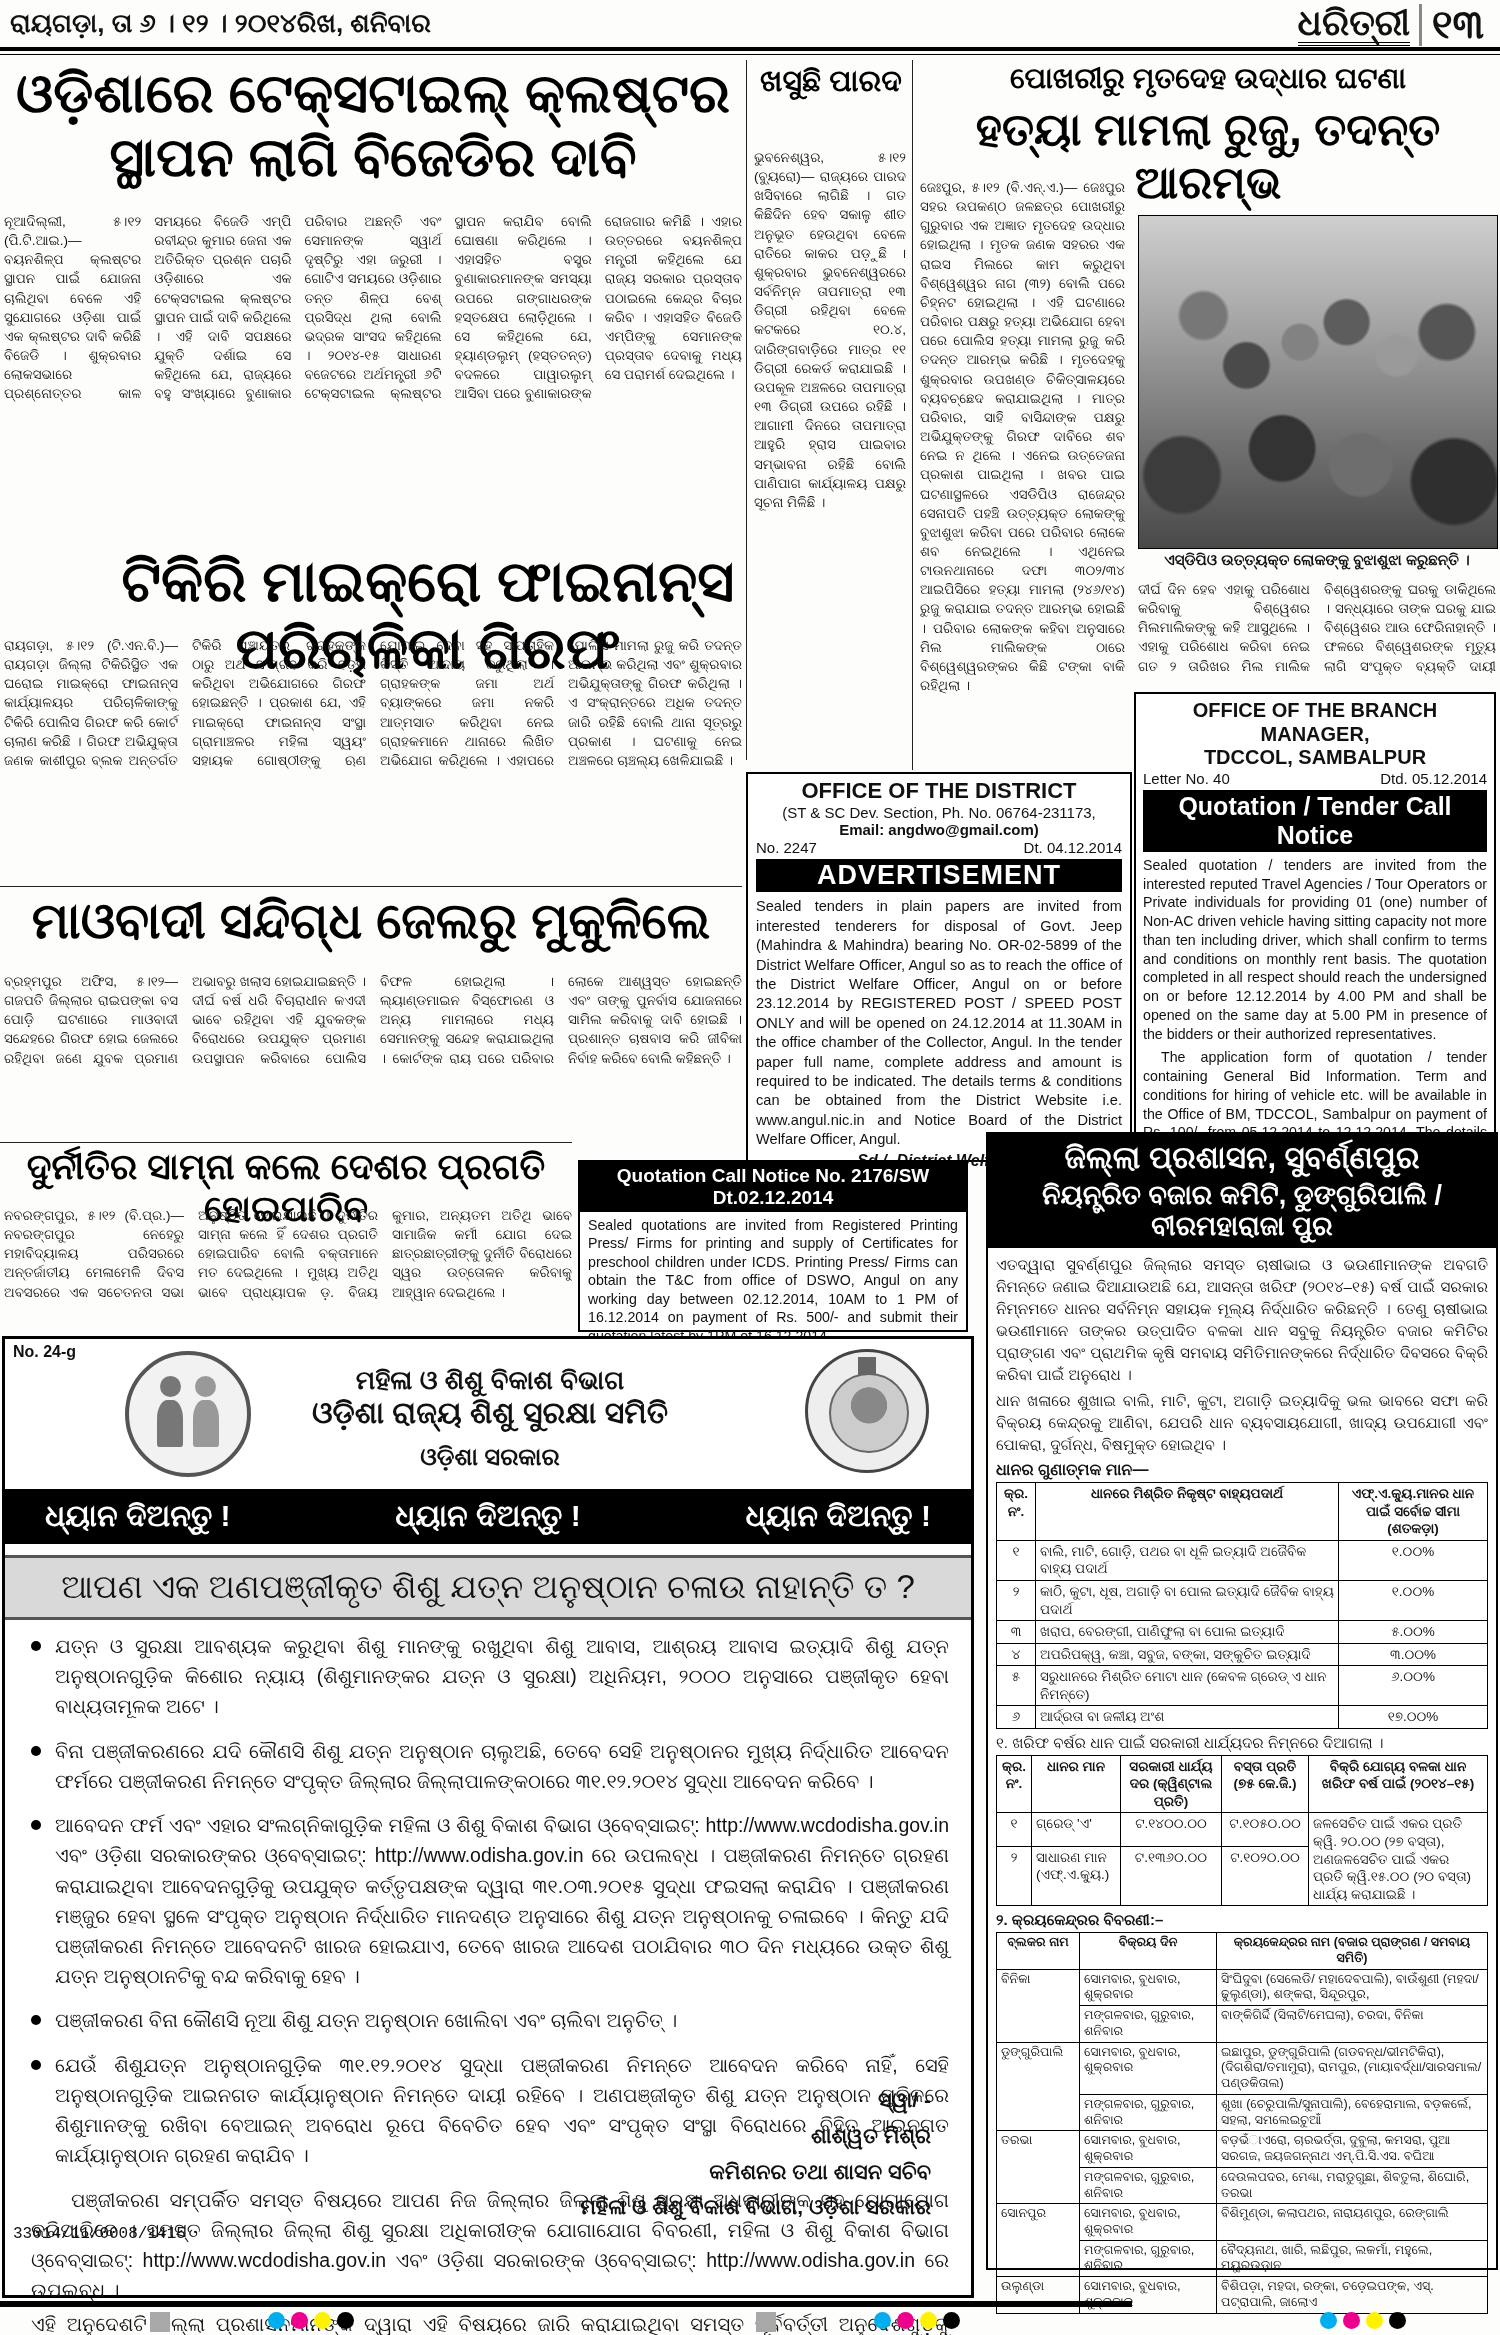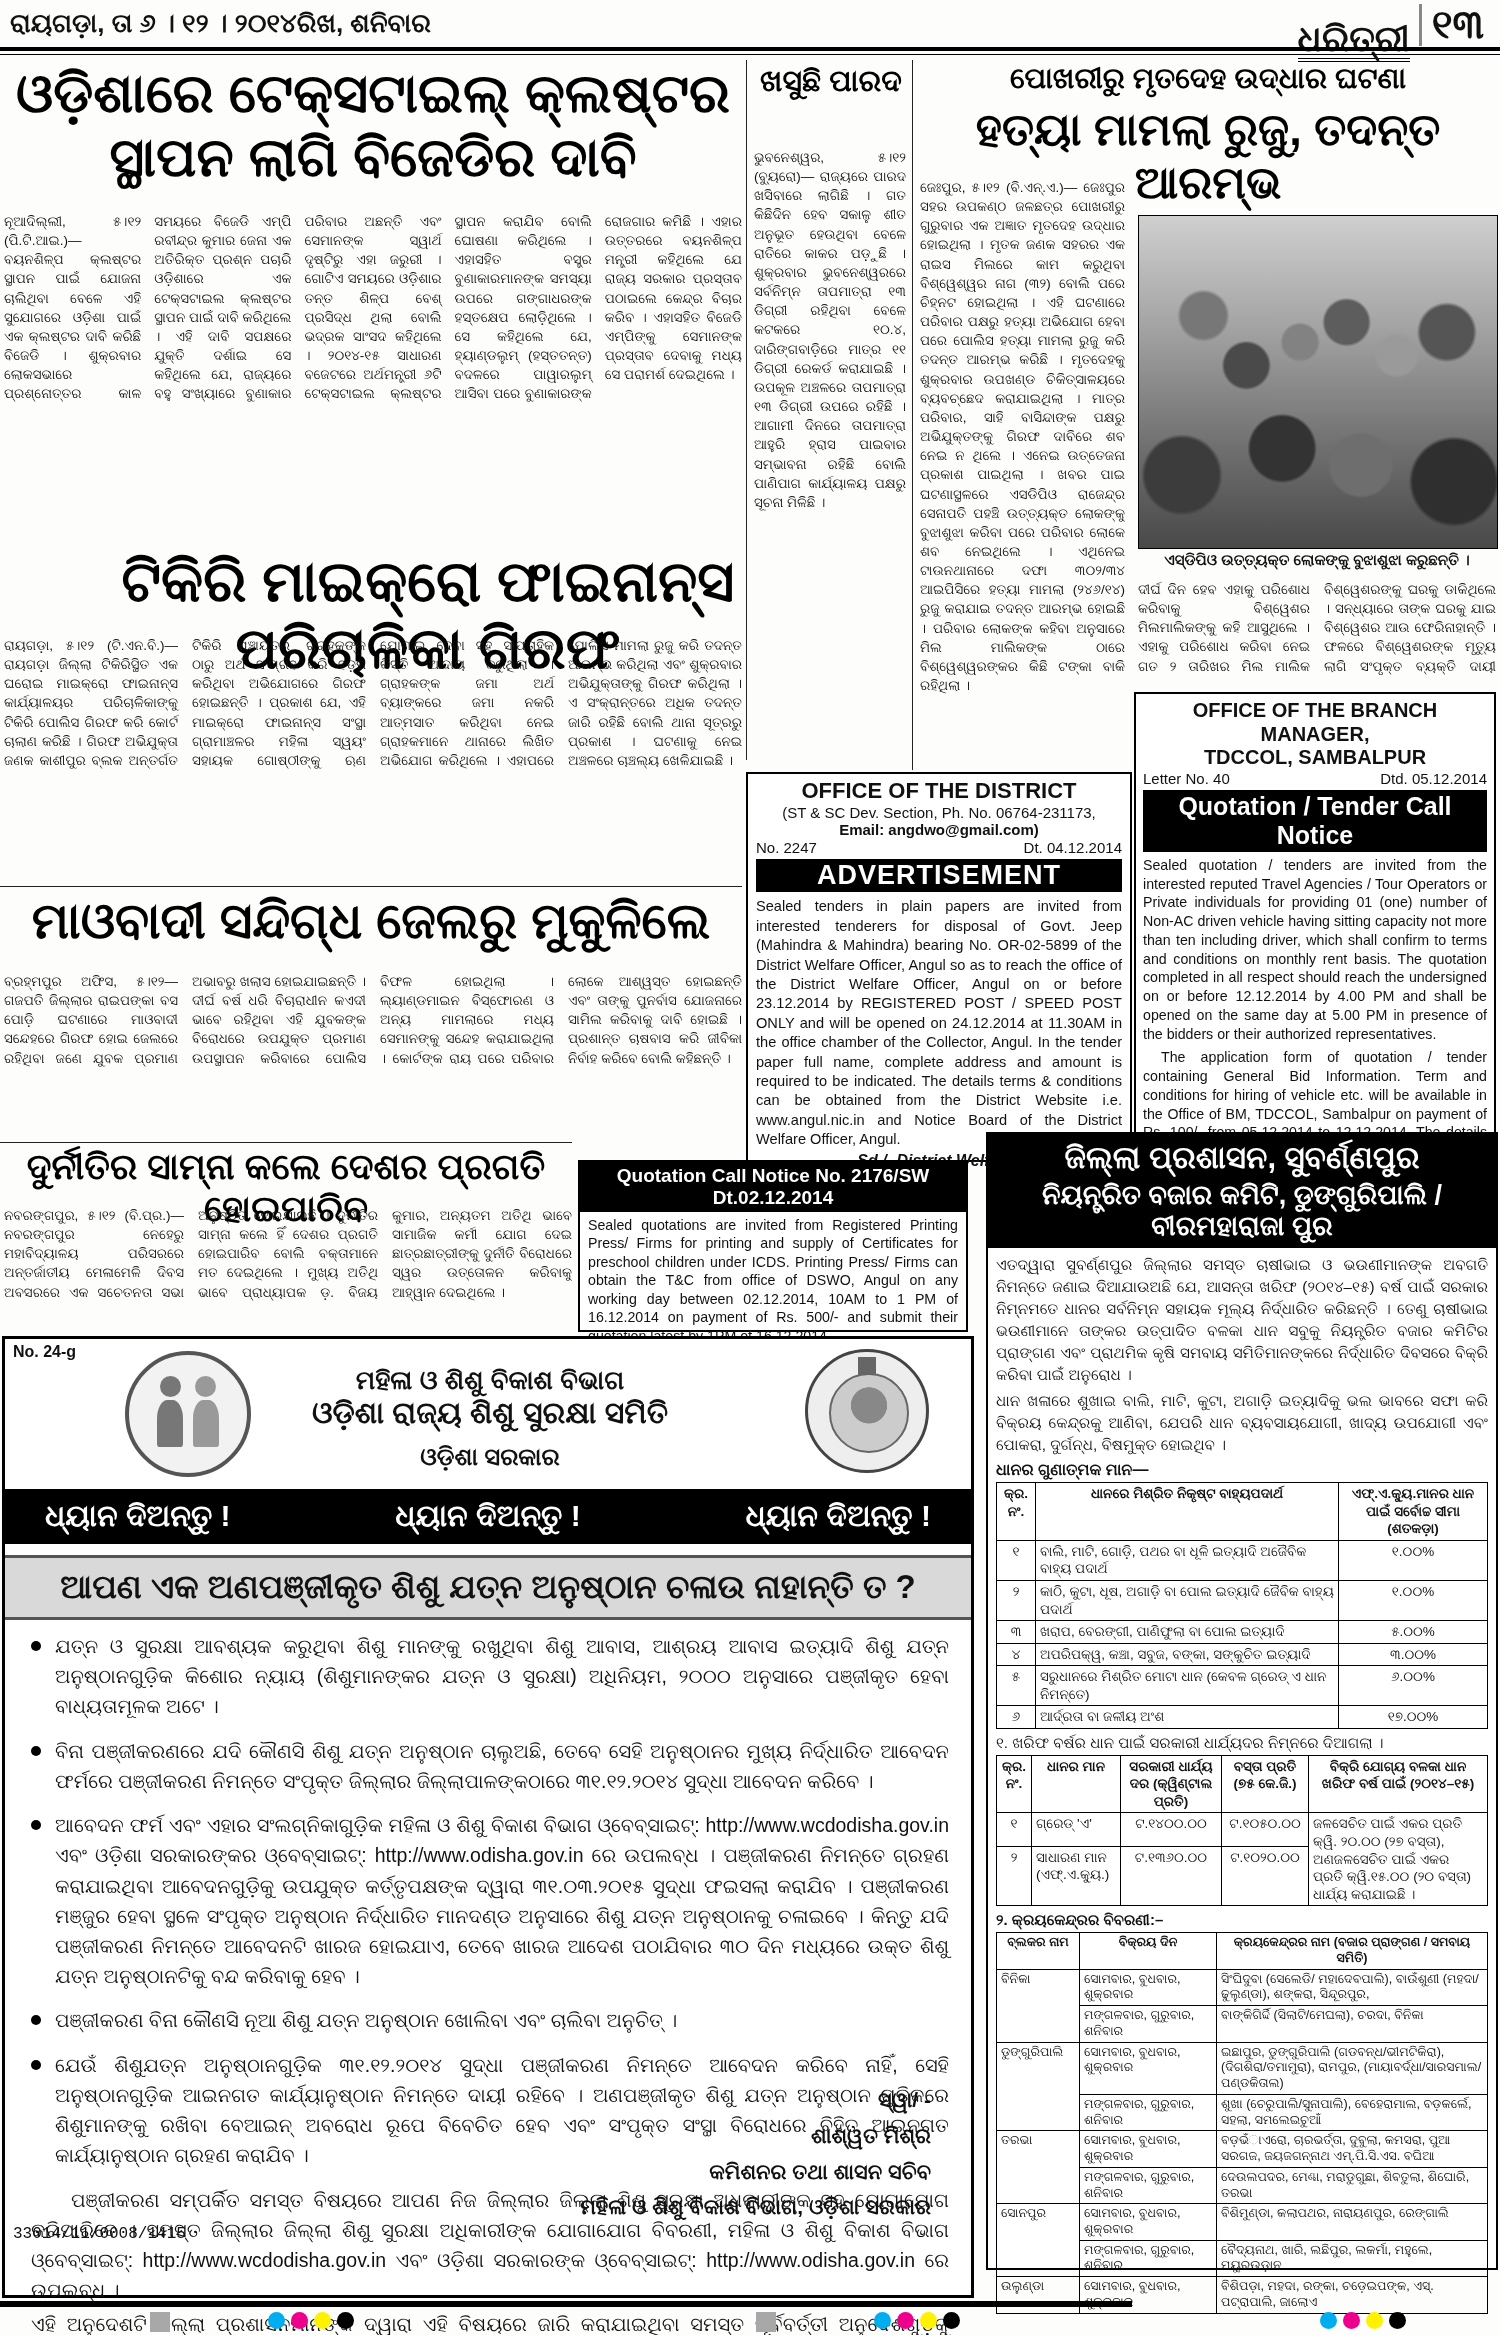--- a/index.html
+++ b/index.html
@@ -55,21 +55,21 @@
   .bullet-dot{flex:0 0 auto;width:10px;height:10px;border-radius:50%;background:#000;margin-top:10px;}
   .cps-text{font-size:19.5px;line-height:1.55;text-align:justify;}
   .small-cell{font-size:13.5px;line-height:1.3;}
 </style>
 </head>
 <body>
 
 <div class="page">
 
   <div class="abs masthead-date" style="left:10px;top:8px;">ରାୟଗଡ଼ା, ତା ୬ । ୧୨ । ୨୦୧୪ରିଖ, ଶନିବାର</div>
-  <div class="abs paper-logo" style="right:90px;top:20px;">ଧରିତ୍ରୀ</div>
+  <div class="abs paper-logo" style="right:90px;top:4px;">ଧରିତ୍ରୀ</div>
   <div class="abs" style="right:78px;top:4px;width:3px;height:42px;background:#888;"></div>
   <div class="abs page-num" style="right:16px;top:2px;">୧୩</div>
   <div class="abs" style="left:0;top:47px;width:1500px;height:4px;background:#000;"></div>
   <div class="abs" style="left:0;top:54px;width:1500px;height:1px;background:#000;"></div>
 
   <div class="abs headline" style="left:4px;top:62px;width:738px;font-size:54px;line-height:1.18;">ଓଡ଼ିଶାରେ ଟେକ୍ସଟାଇଲ୍ କ୍ଲଷ୍ଟର ସ୍ଥାପନ ଲାଗି ବିଜେଡିର ଦାବି</div>
   <div class="abs odia-body cols-5" style="left:4px;top:212px;width:738px;height:330px;">ନୂଆଦିଲ୍ଲୀ, ୫।୧୨ (ପି.ଟି.ଆଇ.)— ବୟନଶିଳ୍ପ କ୍ଲଷ୍ଟର ସ୍ଥାପନ ପାଇଁ ଯୋଜନା ଚାଲିଥିବା ବେଳେ ଏହି ସୁଯୋଗରେ ଓଡ଼ିଶା ପାଇଁ ଏକ କ୍ଲଷ୍ଟର ଦାବି କରିଛି ବିଜେଡି । ଶୁକ୍ରବାର ଲୋକସଭାରେ ପ୍ରଶ୍ନୋତ୍ତର କାଳ ସମୟରେ ବିଜେଡି ଏମ୍‌ପି ରବୀନ୍ଦ୍ର କୁମାର ଜେନା ଏକ ଅତିରିକ୍ତ ପ୍ରଶ୍ନ ପଚାରି ଓଡ଼ିଶାରେ ଏକ ଟେକ୍ସଟାଇଲ କ୍ଲଷ୍ଟର ସ୍ଥାପନ ପାଇଁ ଦାବି କରିଥିଲେ । ଏହି ଦାବି ସପକ୍ଷରେ ଯୁକ୍ତି ଦର୍ଶାଇ ସେ କହିଥିଲେ ଯେ, ରାଜ୍ୟରେ ବହୁ ସଂଖ୍ୟାରେ ବୁଣାକାର ପରିବାର ଅଛନ୍ତି ଏବଂ ସେମାନଙ୍କ ସ୍ୱାର୍ଥ ଦୃଷ୍ଟିରୁ ଏହା ଜରୁରୀ । ଗୋଟିଏ ସମୟରେ ଓଡ଼ିଶାର ତନ୍ତ ଶିଳ୍ପ ବେଶ୍ ପ୍ରସିଦ୍ଧ ଥିଲା ବୋଲି ଭଦ୍ରକ ସାଂସଦ କହିଥିଲେ । ୨୦୧୪-୧୫ ସାଧାରଣ ବଜେଟରେ ଅର୍ଥମନ୍ତ୍ରୀ ୬ଟି ଟେକ୍ସଟାଇଲ କ୍ଲଷ୍ଟର ସ୍ଥାପନ କରାଯିବ ବୋଲି ଘୋଷଣା କରିଥିଲେ । ଏହାସହିତ ବସ୍ତ୍ର ବୁଣାକାରମାନଙ୍କ ସମସ୍ୟା ଉପରେ ଗଙ୍ଗାଧରଙ୍କ ହସ୍ତକ୍ଷେପ ଲୋଡ଼ିଥିଲେ । ସେ କହିଥିଲେ ଯେ, ହ୍ୟାଣ୍ଡଲୁମ୍ (ହସ୍ତତନ୍ତ) ବଦଳରେ ପାୱାରଲୁମ୍ ଆସିବା ପରେ ବୁଣାକାରଙ୍କ ରୋଜଗାର କମିଛି । ଏହାର ଉତ୍ତରରେ ବୟନଶିଳ୍ପ ମନ୍ତ୍ରୀ କହିଥିଲେ ଯେ ରାଜ୍ୟ ସରକାର ପ୍ରସ୍ତାବ ପଠାଇଲେ କେନ୍ଦ୍ର ବିଚାର କରିବ । ଏହାସହିତ ବିଜେଡି ଏମ୍‌ପିଙ୍କୁ ସେମାନଙ୍କ ପ୍ରସ୍ତାବ ଦେବାକୁ ମଧ୍ୟ ସେ ପରାମର୍ଶ ଦେଇଥିଲେ ।</div>
 
   <div class="abs rule-v" style="left:746px;top:60px;height:700px;"></div>
 
@@ -143,21 +143,21 @@
     </div>
     <div class="emblem" style="position:absolute;left:800px;top:10px;width:118px;height:118px;">
       <span class="crest"></span>
       <span class="inner"></span>
     </div>
     <div style="position:absolute;left:0;top:150px;width:100%;background:#000;color:#fff;display:flex;justify-content:space-between;padding:10px 40px;box-sizing:border-box;font-size:30px;font-weight:bold;">
       <span>ଧ୍ୟାନ ଦିଅନ୍ତୁ !</span>
       <span>ଧ୍ୟାନ ଦିଅନ୍ତୁ !</span>
       <span>ଧ୍ୟାନ ଦିଅନ୍ତୁ !</span>
     </div>
-    <div style="position:absolute;left:0;top:216px;width:100%;background:#d9d9d9;border-top:3px solid #555;border-bottom:3px solid #555;text-align:center;font-size:33px;font-weight:bold;padding:10px 0;box-sizing:border-box;">ଆପଣ ଏକ ଅଣପଞ୍ଜୀକୃତ ଶିଶୁ ଯତ୍ନ ଅନୁଷ୍ଠାନ ଚଳାଉ ନାହାନ୍ତି ତ ?</div>
+    <div style="position:absolute;left:0;top:216px;width:100%;background:#d9d9d9;border-top:3px solid #555;border-bottom:3px solid #555;text-align:center;font-size:33px;font-weight:normal;padding:10px 0;box-sizing:border-box;">ଆପଣ ଏକ ଅଣପଞ୍ଜୀକୃତ ଶିଶୁ ଯତ୍ନ ଅନୁଷ୍ଠାନ ଚଳାଉ ନାହାନ୍ତି ତ ?</div>
     <div style="position:absolute;left:26px;top:292px;width:918px;">
       <div class="bullet-li">
           <span class="bullet-dot"></span>
           <span class="cps-text">ଯତ୍ନ ଓ ସୁରକ୍ଷା ଆବଶ୍ୟକ କରୁଥିବା ଶିଶୁ ମାନଙ୍କୁ ରଖୁଥିବା ଶିଶୁ ଆବାସ, ଆଶ୍ରୟ ଆବାସ ଇତ୍ୟାଦି ଶିଶୁ ଯତ୍ନ ଅନୁଷ୍ଠାନଗୁଡ଼ିକ କିଶୋର ନ୍ୟାୟ (ଶିଶୁମାନଙ୍କର ଯତ୍ନ ଓ ସୁରକ୍ଷା) ଅଧିନିୟମ, ୨୦୦୦ ଅନୁସାରେ ପଞ୍ଜୀକୃତ ହେବା ବାଧ୍ୟତାମୂଳକ ଅଟେ ।</span>
         </div>
       <div class="bullet-li">
           <span class="bullet-dot"></span>
           <span class="cps-text">ବିନା ପଞ୍ଜୀକରଣରେ ଯଦି କୌଣସି ଶିଶୁ ଯତ୍ନ ଅନୁଷ୍ଠାନ ଚାଲୁଅଛି, ତେବେ ସେହି ଅନୁଷ୍ଠାନର ମୁଖ୍ୟ ନିର୍ଦ୍ଧାରିତ ଆବେଦନ ଫର୍ମରେ ପଞ୍ଜୀକରଣ ନିମନ୍ତେ ସଂପୃକ୍ତ ଜିଲ୍ଲାର ଜିଲ୍ଲାପାଳଙ୍କଠାରେ ୩୧.୧୨.୨୦୧୪ ସୁଦ୍ଧା ଆବେଦନ କରିବେ ।</span>
         </div>
       <div class="bullet-li">

